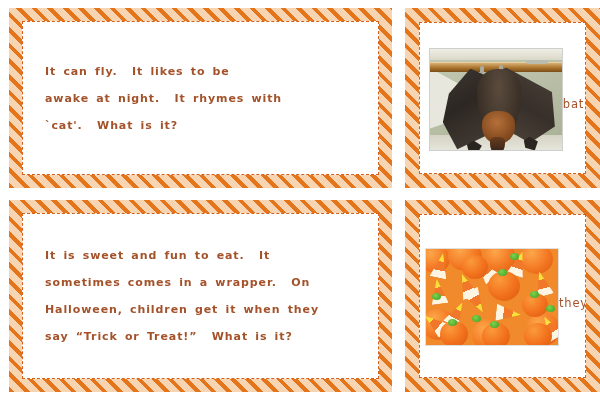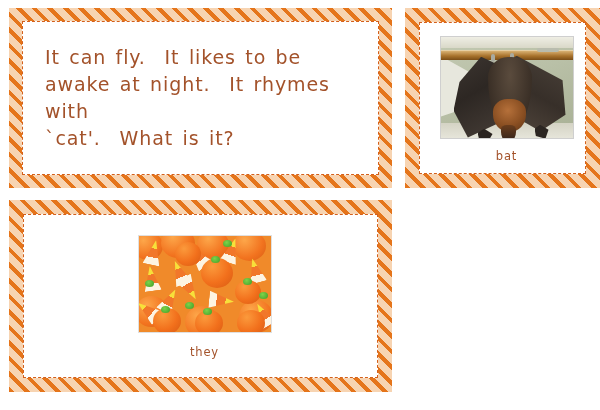--- a/index.html
+++ b/index.html
@@ -57,33 +57,33 @@
     overflow: hidden;
   }
 
   
   .riddle {
     box-sizing: border-box;
     width: 100%;
     padding: 4px 18px 4px 22px;
     color: #a3522a;
     font-family: "DejaVu Sans", sans-serif;
-    font-size: 19px;
-    font-weight: 400;
+    font-size: 11px;
+    font-weight: 700;
     line-height: 27px;
     letter-spacing: 0.9px;
     word-spacing: 2.5px;
     text-align: left;
     white-space: pre-wrap;
   }
 
   
   .pic-card-body {
     display: flex;
-    flex-direction: column;
+    flex-direction: row;
     align-items: center;
     justify-content: center;
     width: 100%;
     height: 100%;
     padding-top: 2px;
     box-sizing: border-box;
     margin-left: 8px;
   }
   .photo {
     position: relative;
@@ -262,20 +262,28 @@
             <div class="bat-foot-l"></div>
             <div class="bat-foot-r"></div>
           </div>
         </div>
 
         <div class="pic-label">bat</div>
       </div>
     </div>
   </div>
 
+  <div class="card">
+    <div class="card-inner">
+      <div class="riddle">It is sweet and fun to eat.  It
+sometimes comes in a wrapper.  On
+Halloween, children get it when they
+say “Trick or Treat!”  What is it?</div>
+    </div>
+  </div>
 
   <div class="card narrow">
     <div class="card-inner">
       <div class="pic-card-body">
 
         <div class="photo candy-photo">
           <div class="candy-scene">
 
             <div class="cc blob" style="left:-6px;  top:-4px;  width:30px; height:28px;"></div>
             <div class="cc blob" style="left:22px;  top:-8px;  width:34px; height:30px;"></div>

